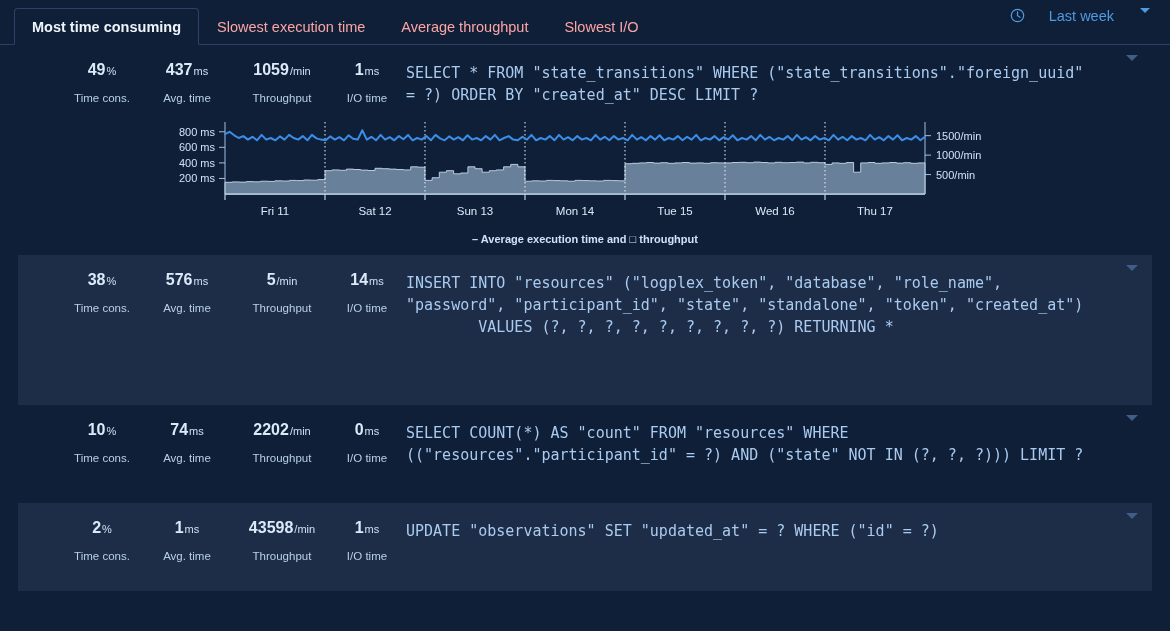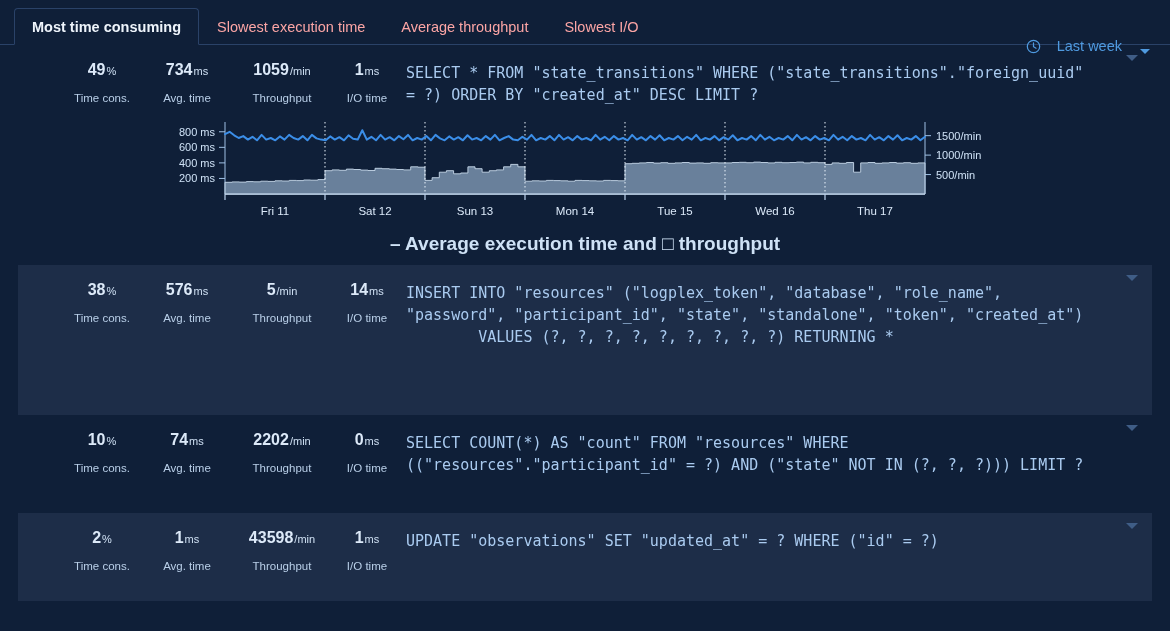--- a/index.html
+++ b/index.html
@@ -38,29 +38,29 @@
   .tab.active {
     color: #eef4fb;
     font-weight: bold;
     background: #0f1f38;
     border: 1px solid #2a4268;
     border-bottom: 1px solid #0f1f38;
   }
   .rangepick {
     margin-left: auto;
     display: flex;
-    align-items: flex-end;
-    gap: 16px;
+    align-items: flex-start;
+    gap: 24px;
     color: #4f9ae0;
     font-size: 14.5px;
     height: 37px;
     padding-right: 6px;
     cursor: pointer;
     position: relative;
-    top: 10px;
+    top: 1px;
   }
   .clock-ico { display: block; }
   .caret-dn {
     width: 0; height: 0;
     border-left: 5px solid transparent;
     border-right: 5px solid transparent;
     border-top: 5px solid #4f9ae0;
     margin-left: 2px;
   }
 
@@ -127,21 +127,21 @@
     padding-left: 14px;
     padding-top: 1px;
     letter-spacing: 0px;
   }
 
   
   .chartwrap { padding: 14px 0 6px 0; }
   .chartsvg { display: block; margin: 0 auto; }
   .legend {
     text-align: center;
-    font-size: 19px;
+    font-size: 11px;
     color: #cfe2f6;
     margin-top: 8px;
     font-weight: bold;
   }
   .axtxt { font-family: "Liberation Sans", sans-serif; font-size: 11px; fill: #cfe2f6; }
   .axtxt-b { font-family: "Liberation Sans", sans-serif; font-size: 11.5px; fill: #dbe9f9; }
 </style>
 </head>
 <body>
 
@@ -168,21 +168,21 @@
 
     <div class="qrow expanded" style="padding-bottom:4px;">
       <div class="rowcollapse"></div>
       <div class="rowtop">
         <div class="metrics">
           <div class="metric m-time">
             <div class="val"><span>49</span><span class="unit">%</span></div>
             <div class="lab">Time cons.</div>
           </div>
           <div class="metric m-avg">
-            <div class="val"><span>734</span><span class="unit">ms</span></div>
+            <div class="val"><span>437</span><span class="unit">ms</span></div>
             <div class="lab">Avg. time</div>
           </div>
           <div class="metric m-thru">
             <div class="val"><span>1059</span><span class="unit">/min</span></div>
             <div class="lab">Throughput</div>
           </div>
           <div class="metric m-io">
             <div class="val"><span>1</span><span class="unit">ms</span></div>
             <div class="lab">I/O time</div>
           </div>

